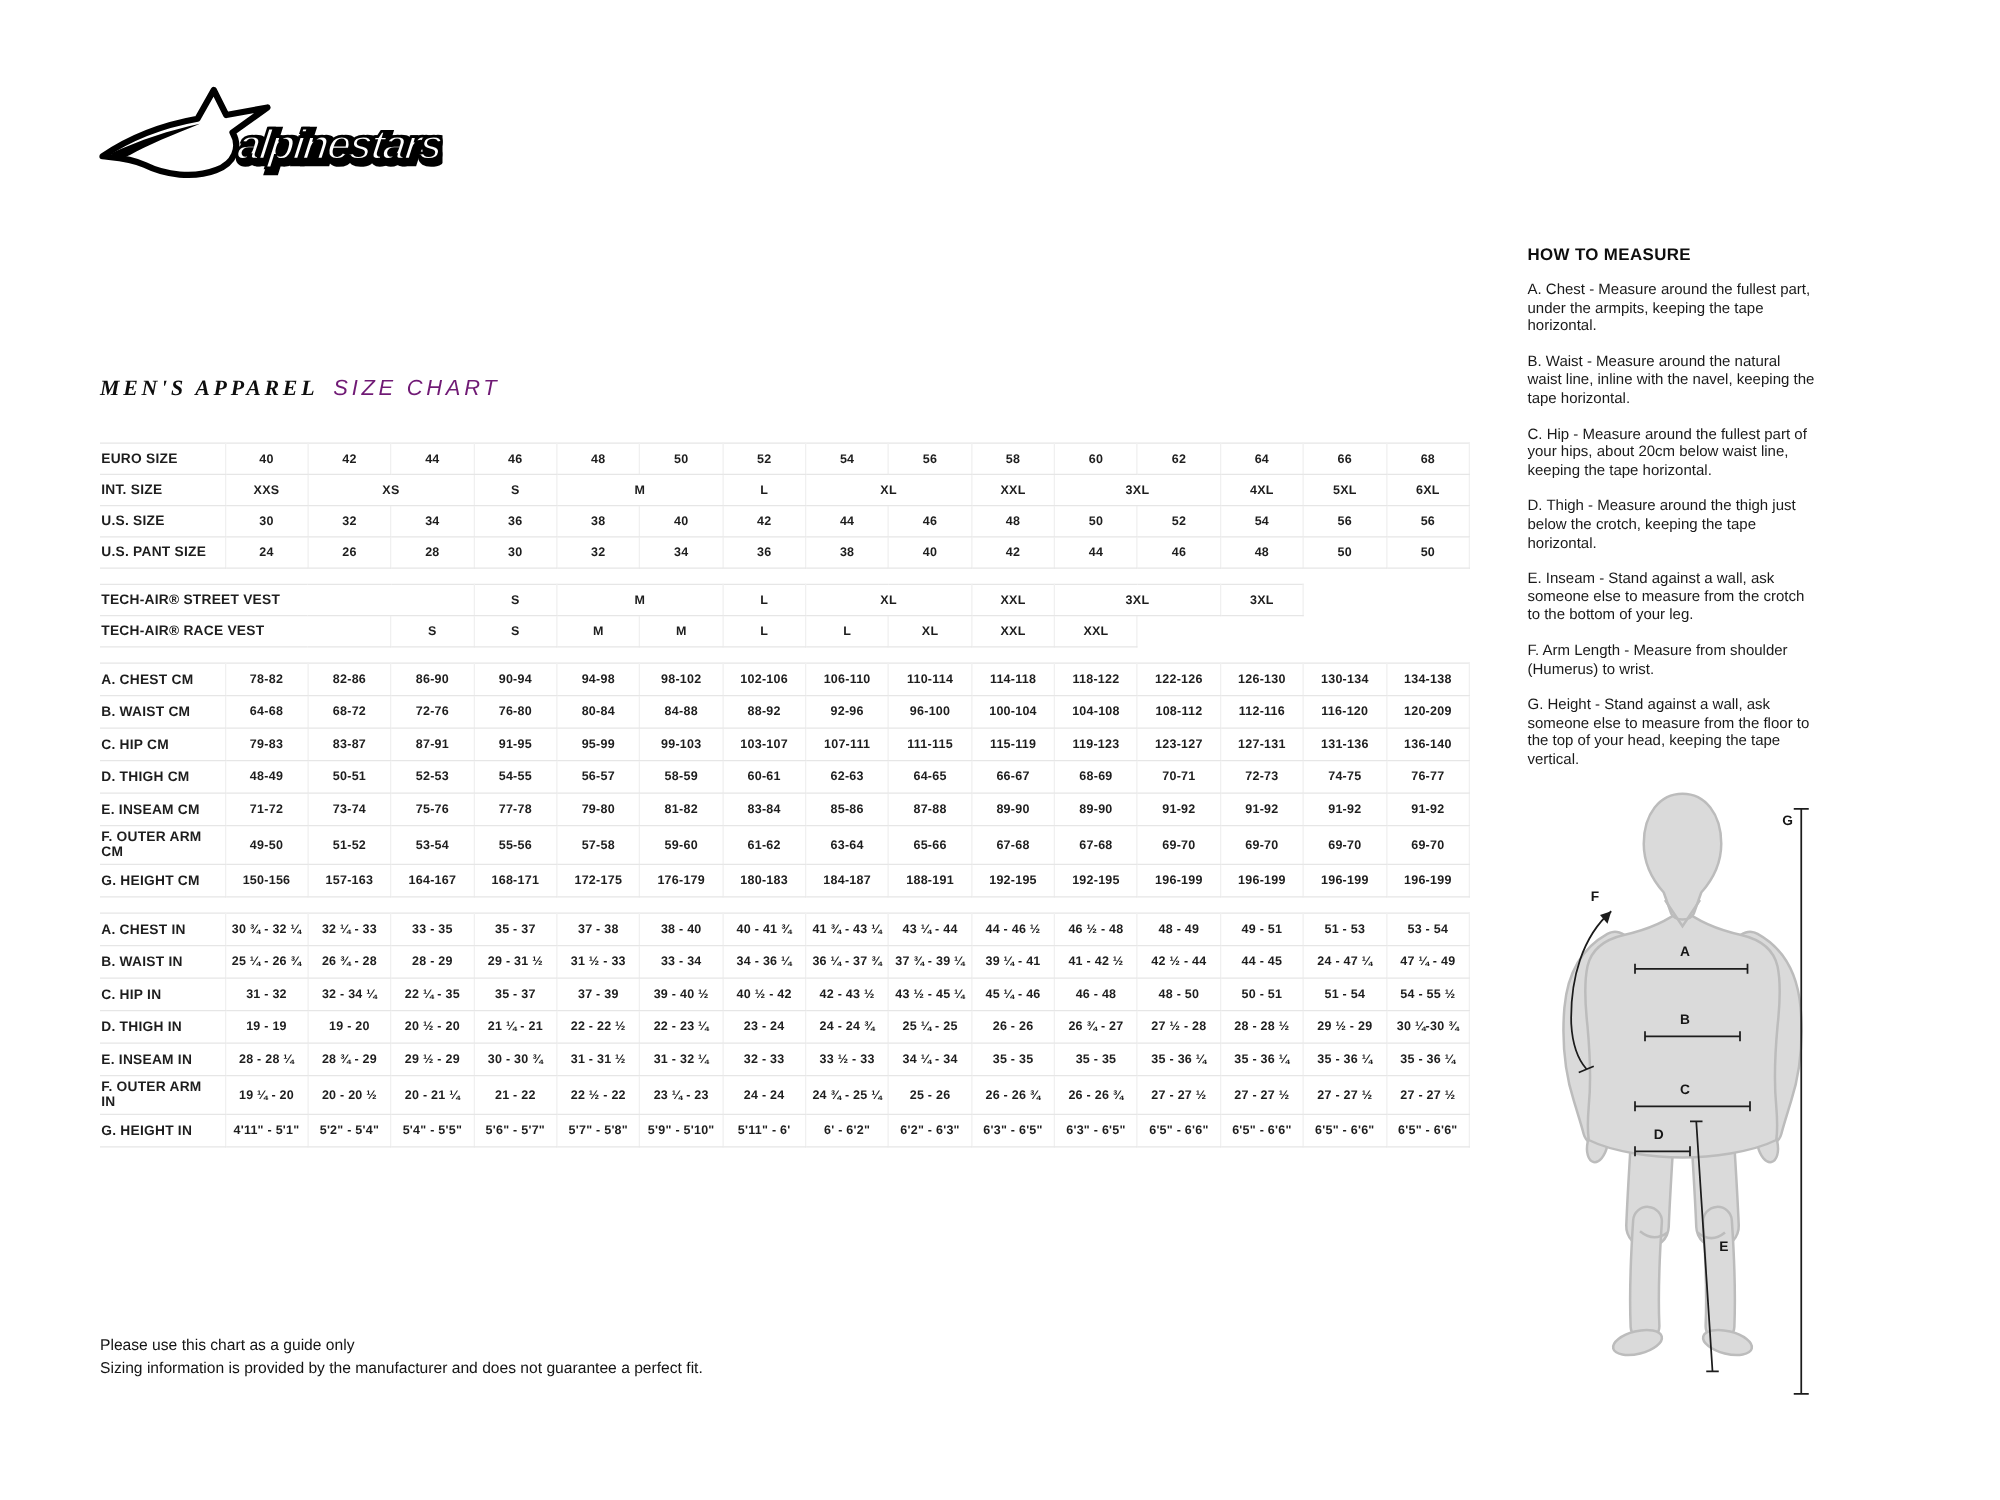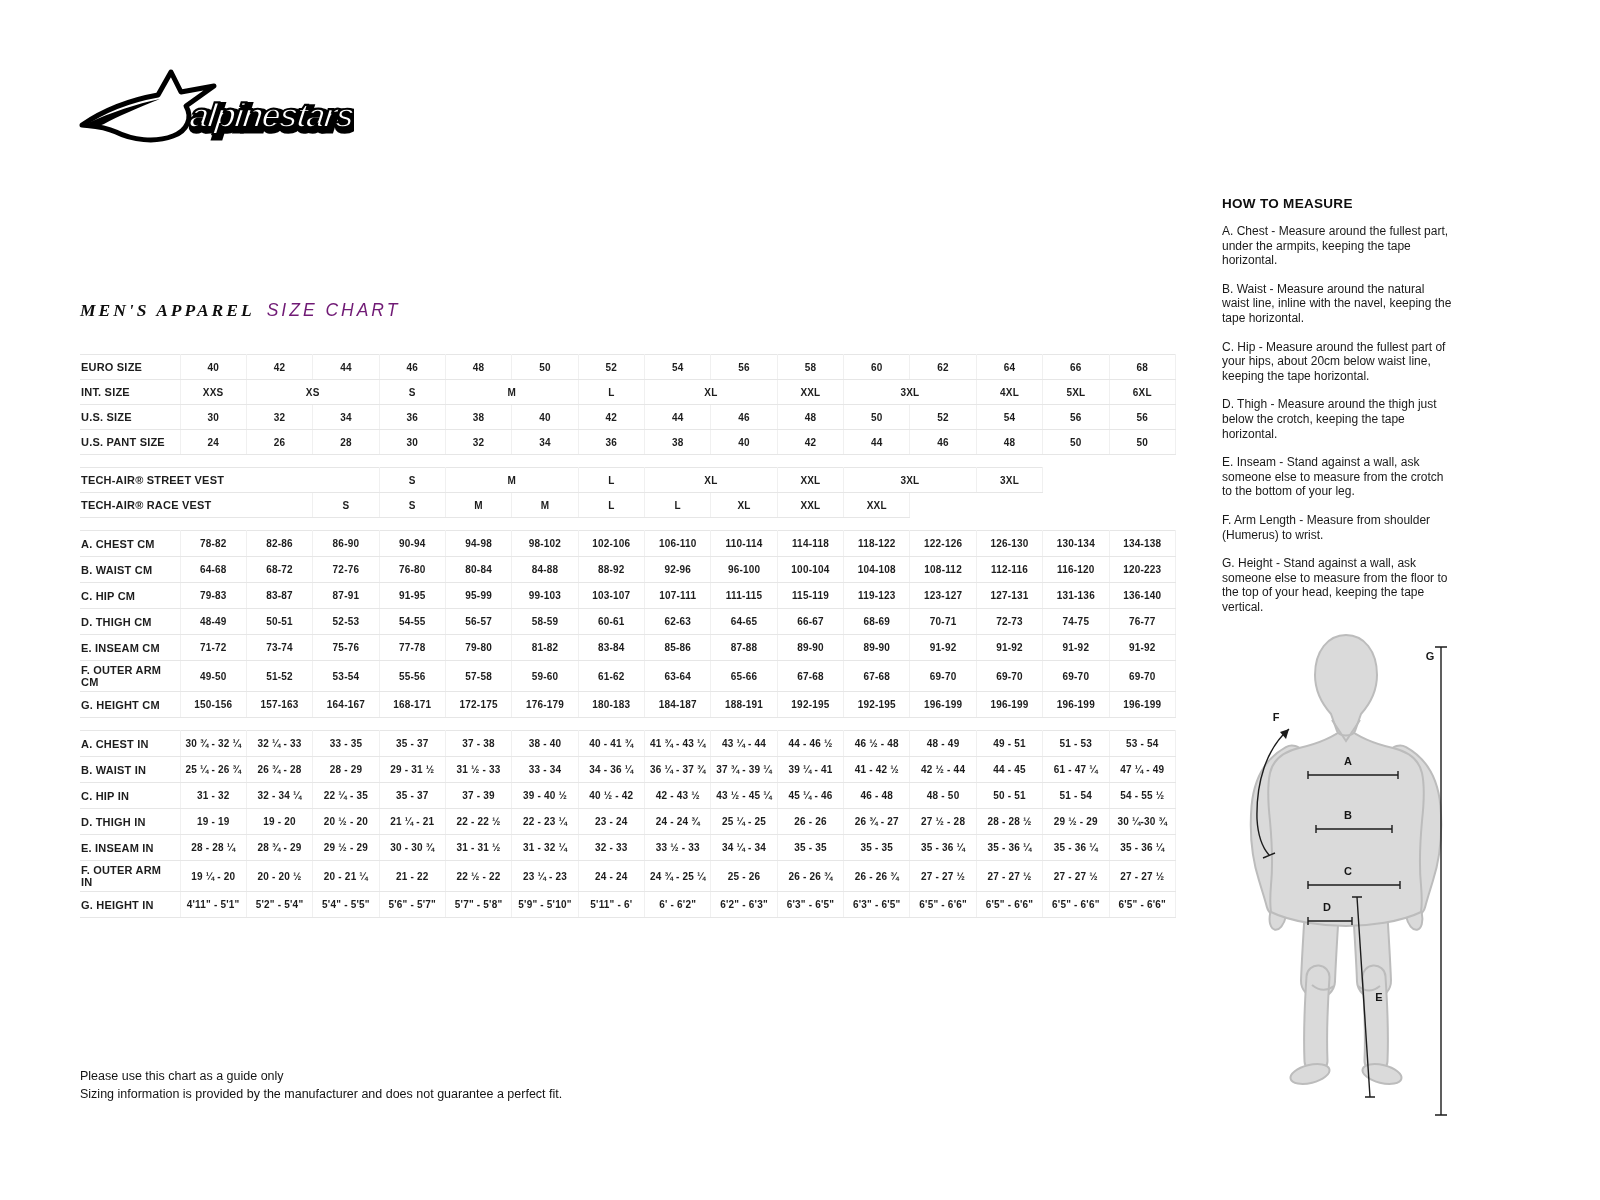--- a/index.html
+++ b/index.html
@@ -192,21 +192,21 @@
         <td colspan="1">80-84</td>
         <td colspan="1">84-88</td>
         <td colspan="1">88-92</td>
         <td colspan="1">92-96</td>
         <td colspan="1">96-100</td>
         <td colspan="1">100-104</td>
         <td colspan="1">104-108</td>
         <td colspan="1">108-112</td>
         <td colspan="1">112-116</td>
         <td colspan="1">116-120</td>
-        <td colspan="1">120-223</td>
+        <td colspan="1">120-209</td>
       </tr>
       <tr class="data">
         <td class="rowlabel" colspan="1">C. HIP CM</td>
         <td colspan="1">79-83</td>
         <td colspan="1">83-87</td>
         <td colspan="1">87-91</td>
         <td colspan="1">91-95</td>
         <td colspan="1">95-99</td>
         <td colspan="1">99-103</td>
         <td colspan="1">103-107</td>
@@ -320,21 +320,21 @@
         <td colspan="1">29 - 31 ½</td>
         <td colspan="1">31 ½ - 33</td>
         <td colspan="1">33 - 34</td>
         <td colspan="1">34 - 36 ¼</td>
         <td colspan="1">36 ¼ - 37 ¾</td>
         <td colspan="1">37 ¾ - 39 ¼</td>
         <td colspan="1">39 ¼ - 41</td>
         <td colspan="1">41 - 42 ½</td>
         <td colspan="1">42 ½ - 44</td>
         <td colspan="1">44 - 45</td>
-        <td colspan="1">61 - 47 ¼</td>
+        <td colspan="1">24 - 47 ¼</td>
         <td colspan="1">47 ¼ - 49</td>
       </tr>
       <tr class="data">
         <td class="rowlabel" colspan="1">C. HIP IN</td>
         <td colspan="1">31 - 32</td>
         <td colspan="1">32 - 34 ¼</td>
         <td colspan="1">22 ¼ - 35</td>
         <td colspan="1">35 - 37</td>
         <td colspan="1">37 - 39</td>
         <td colspan="1">39 - 40 ½</td>

